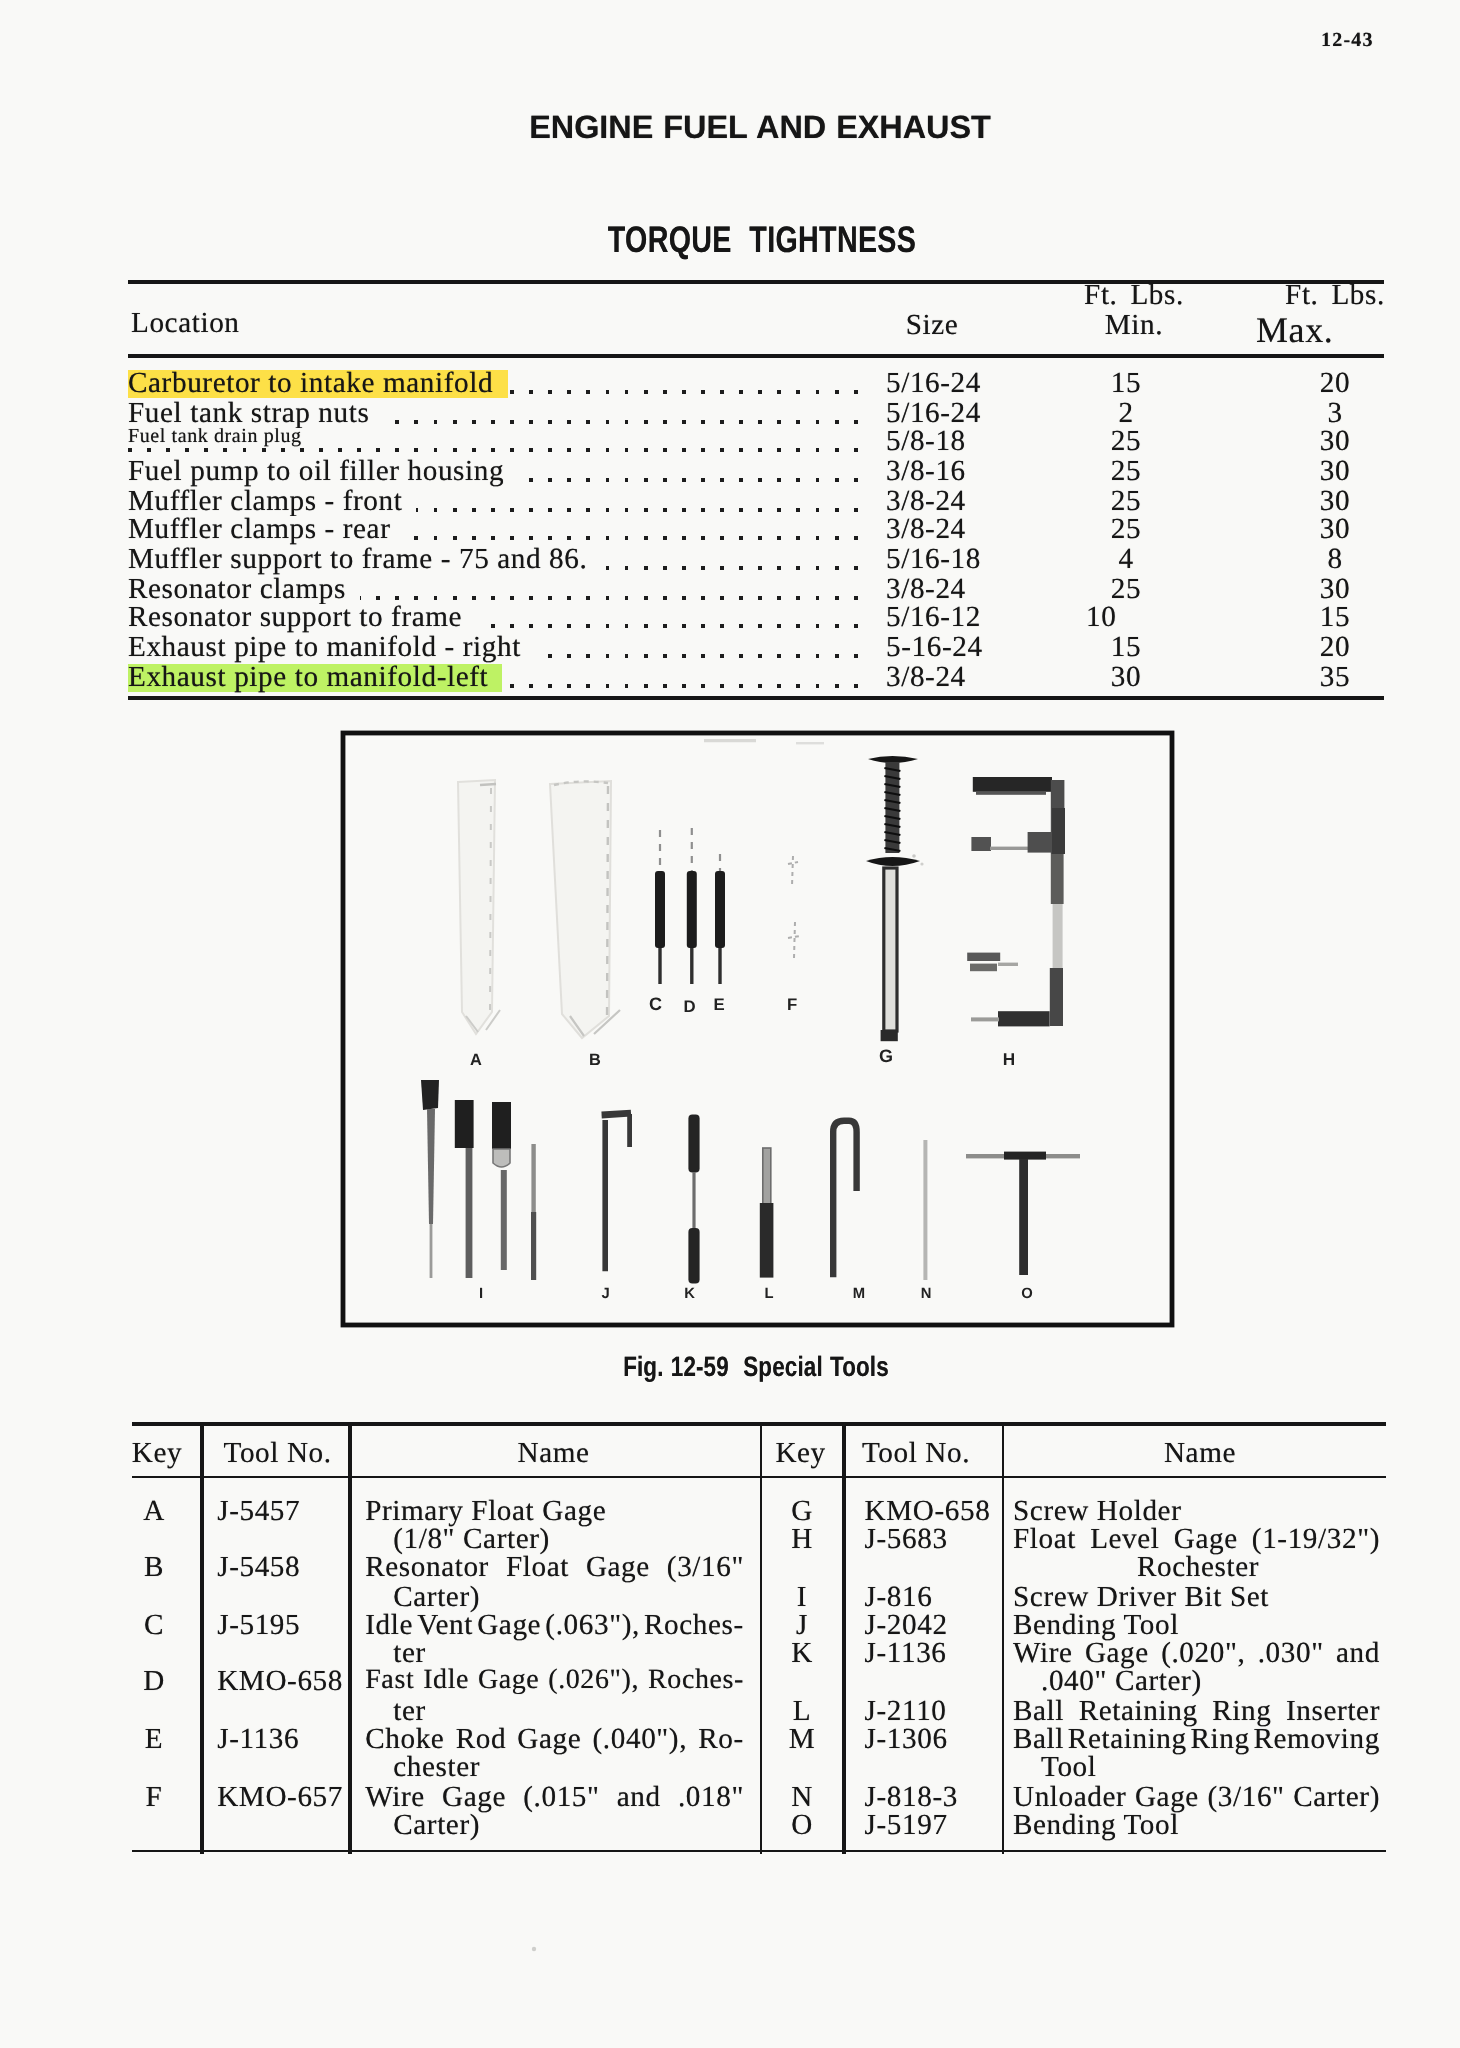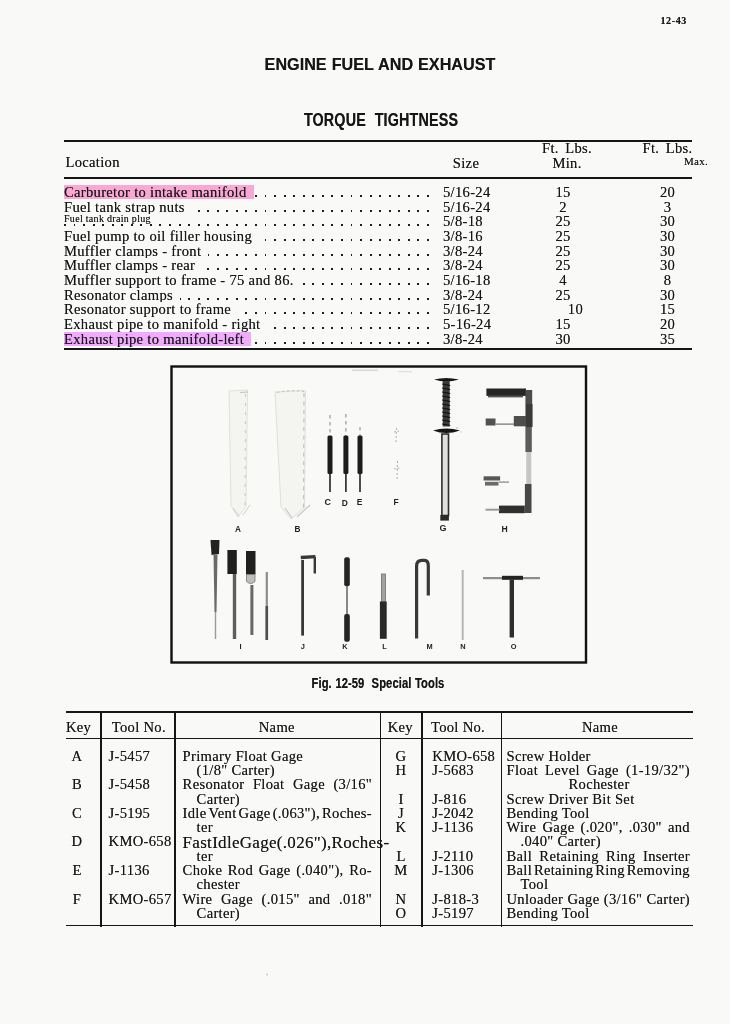--- a/index.html
+++ b/index.html
@@ -11,23 +11,23 @@
 <div class="t" style="position:absolute;top:56.1px;font-size:16.2px;font-family:'Liberation Sans',sans-serif;font-weight:700;letter-spacing:0px;word-spacing:0.5px;left:230.0px;width:300px;text-align:center;">ENGINE FUEL AND EXHAUST</div>
 <div class="t" style="position:absolute;top:111.3px;font-size:18.5px;font-family:'Liberation Sans',sans-serif;font-weight:700;letter-spacing:0.2px;word-spacing:6.0px;left:230.5px;width:300px;text-align:center;transform:scaleX(0.775);transform-origin:center;">TORQUE TIGHTNESS</div>
 <div style="position:absolute;left:64.0px;top:140.2px;width:628.0px;height:1.9px;background:#161616"></div>
 <div style="position:absolute;left:64.0px;top:176.8px;width:628.0px;height:1.9px;background:#161616"></div>
 <div style="position:absolute;left:64.0px;top:348.3px;width:628.0px;height:2.0px;background:#161616"></div>
 <div class="t " style="position:absolute;top:155.3px;font-size:14.6px;left:65.5px;">Location</div>
 <div class="t " style="position:absolute;top:155.8px;font-size:14.6px;left:431.0px;width:70px;text-align:center;">Size</div>
 <div class="t " style="position:absolute;top:141.1px;font-size:14.6px;left:527.0px;width:80px;text-align:center;word-spacing:2.5px;">Ft. Lbs.</div>
 <div class="t " style="position:absolute;top:155.8px;font-size:14.6px;left:527.0px;width:80px;text-align:center;">Min.</div>
 <div class="t " style="position:absolute;top:140.8px;font-size:14.6px;left:627.5px;width:80px;text-align:center;word-spacing:2.5px;">Ft. Lbs.</div>
-<div class="t " style="position:absolute;top:155.8px;font-size:11px;left:628.0px;width:80px;text-align:right;">Max.</div>
+<div class="t " style="position:absolute;top:155.8px;font-size:18px;left:628.0px;width:80px;text-align:left;">Max.</div>
 <div style="position:absolute;left:64px;top:194.8px;width:369px;height:2px;background:repeating-linear-gradient(90deg,#1d1d1d 0 1.9px,transparent 1.9px 9.55px)"></div>
-<div class="t " style="position:absolute;top:184.8px;font-size:14.6px;left:64.0px;background:#f9a8d4;padding-right:7px;">Carburetor to intake manifold</div>
+<div class="t " style="position:absolute;top:184.8px;font-size:14.6px;left:64.0px;background:#fde047;padding-right:7px;">Carburetor to intake manifold</div>
 <div class="t " style="position:absolute;top:184.8px;font-size:14.6px;left:443.0px;">5/16-24</div>
 <div class="t " style="position:absolute;top:184.8px;font-size:14.6px;left:543.0px;width:40px;text-align:center;">15</div>
 <div class="t " style="position:absolute;top:184.8px;font-size:14.6px;left:647.5px;width:40px;text-align:center;">20</div>
 <div style="position:absolute;left:64px;top:209.5px;width:369px;height:2px;background:repeating-linear-gradient(90deg,#1d1d1d 0 1.9px,transparent 1.9px 9.55px)"></div>
 <div class="t " style="position:absolute;top:199.5px;font-size:14.6px;left:64.0px;background:#f9f9f7;padding-right:7px;">Fuel tank strap nuts</div>
 <div class="t " style="position:absolute;top:199.5px;font-size:14.6px;left:443.0px;">5/16-24</div>
 <div class="t " style="position:absolute;top:199.5px;font-size:14.6px;left:543.0px;width:40px;text-align:center;">2</div>
 <div class="t " style="position:absolute;top:199.5px;font-size:14.6px;left:647.5px;width:40px;text-align:center;">3</div>
 <div style="position:absolute;left:64px;top:224.2px;width:369px;height:2px;background:repeating-linear-gradient(90deg,#1d1d1d 0 1.9px,transparent 1.9px 9.55px)"></div>
 <div class="t " style="position:absolute;top:214.2px;font-size:10px;left:64.0px;background:#f9f9f7;padding-right:7px;">Fuel tank drain plug</div>
@@ -55,29 +55,29 @@
 <div class="t " style="position:absolute;top:273.0px;font-size:14.6px;left:543.0px;width:40px;text-align:center;">4</div>
 <div class="t " style="position:absolute;top:273.0px;font-size:14.6px;left:647.5px;width:40px;text-align:center;">8</div>
 <div style="position:absolute;left:64px;top:297.7px;width:369px;height:2px;background:repeating-linear-gradient(90deg,#1d1d1d 0 1.9px,transparent 1.9px 9.55px)"></div>
 <div class="t " style="position:absolute;top:287.7px;font-size:14.6px;left:64.0px;background:#f9f9f7;padding-right:7px;">Resonator clamps</div>
 <div class="t " style="position:absolute;top:287.7px;font-size:14.6px;left:443.0px;">3/8-24</div>
 <div class="t " style="position:absolute;top:287.7px;font-size:14.6px;left:543.0px;width:40px;text-align:center;">25</div>
 <div class="t " style="position:absolute;top:287.7px;font-size:14.6px;left:647.5px;width:40px;text-align:center;">30</div>
 <div style="position:absolute;left:64px;top:312.4px;width:369px;height:2px;background:repeating-linear-gradient(90deg,#1d1d1d 0 1.9px,transparent 1.9px 9.55px)"></div>
 <div class="t " style="position:absolute;top:302.4px;font-size:14.6px;left:64.0px;background:#f9f9f7;padding-right:7px;">Resonator support to frame</div>
 <div class="t " style="position:absolute;top:302.4px;font-size:14.6px;left:443.0px;">5/16-12</div>
-<div class="t " style="position:absolute;top:302.4px;font-size:14.6px;left:543.0px;width:40px;text-align:right;">10</div>
+<div class="t " style="position:absolute;top:302.4px;font-size:14.6px;left:543.0px;width:40px;text-align:left;">10</div>
 <div class="t " style="position:absolute;top:302.4px;font-size:14.6px;left:647.5px;width:40px;text-align:center;">15</div>
 <div style="position:absolute;left:64px;top:327.1px;width:369px;height:2px;background:repeating-linear-gradient(90deg,#1d1d1d 0 1.9px,transparent 1.9px 9.55px)"></div>
 <div class="t " style="position:absolute;top:317.1px;font-size:14.6px;left:64.0px;background:#f9f9f7;padding-right:7px;">Exhaust pipe to manifold - right</div>
 <div class="t " style="position:absolute;top:317.1px;font-size:14.6px;left:443.0px;">5-16-24</div>
 <div class="t " style="position:absolute;top:317.1px;font-size:14.6px;left:543.0px;width:40px;text-align:center;">15</div>
 <div class="t " style="position:absolute;top:317.1px;font-size:14.6px;left:647.5px;width:40px;text-align:center;">20</div>
 <div style="position:absolute;left:64px;top:341.8px;width:369px;height:2px;background:repeating-linear-gradient(90deg,#1d1d1d 0 1.9px,transparent 1.9px 9.55px)"></div>
-<div class="t " style="position:absolute;top:331.8px;font-size:14.6px;left:64.0px;background:#f0abfc;padding-right:7px;">Exhaust pipe to manifold-left</div>
+<div class="t " style="position:absolute;top:331.8px;font-size:14.6px;left:64.0px;background:#bef264;padding-right:7px;">Exhaust pipe to manifold-left</div>
 <div class="t " style="position:absolute;top:331.8px;font-size:14.6px;left:443.0px;">3/8-24</div>
 <div class="t " style="position:absolute;top:331.8px;font-size:14.6px;left:543.0px;width:40px;text-align:center;">30</div>
 <div class="t " style="position:absolute;top:331.8px;font-size:14.6px;left:647.5px;width:40px;text-align:center;">35</div>
 <svg style="position:absolute;left:0;top:0" width="730" height="1024" viewBox="0 0 730 1024">
 <rect x="171.5" y="366.5" width="414.5" height="296" fill="none" stroke="#111" stroke-width="2.4"></rect>
 <g>
       <path d="M229 391 L247.5 390 L246 506 L238 517 L231 506 Z" fill="#f4f4f1" stroke="#e1e0dc" stroke-width="1"></path>
       <path d="M245.5 394 L245 508" stroke="#c9c9c6" stroke-width="1" stroke-dasharray="3 6" fill="none"></path>
       <path d="M240 392.5 L248 392" stroke="#c2c2bf" stroke-width="1.2" fill="none"></path>
       <path d="M233 508 L239 516 M250 505 L243 515" stroke="#ccccc9" stroke-width="1" fill="none"></path>
@@ -238,21 +238,21 @@
   </div>
 <div class="t " style="position:absolute;top:791.5px;font-size:14.6px;left:196.6px;">Carter)</div>
 <div class="sp" style="left:182.6px;top:805.8px;width:189.4px;font-size:14.6px">
     <span>Idle</span>
     <span>Vent</span>
     <span>Gage</span>
     <span>(.063"),</span>
     <span>Roches-</span>
   </div>
 <div class="t " style="position:absolute;top:820.1px;font-size:14.6px;left:196.6px;">ter</div>
-<div class="sp" style="left:182.6px;top:834.4px;width:189.4px;font-size:17px">
+<div class="sp" style="left:182.6px;top:834.4px;width:189.4px;font-size:14px">
     <span>Fast</span>
     <span>Idle</span>
     <span>Gage</span>
     <span>(.026"),</span>
     <span>Roches-</span>
   </div>
 <div class="t " style="position:absolute;top:848.7px;font-size:14.6px;left:196.6px;">ter</div>
 <div class="sp" style="left:182.6px;top:863.0px;width:189.4px;font-size:14.6px">
     <span>Choke</span>
     <span>Rod</span>

